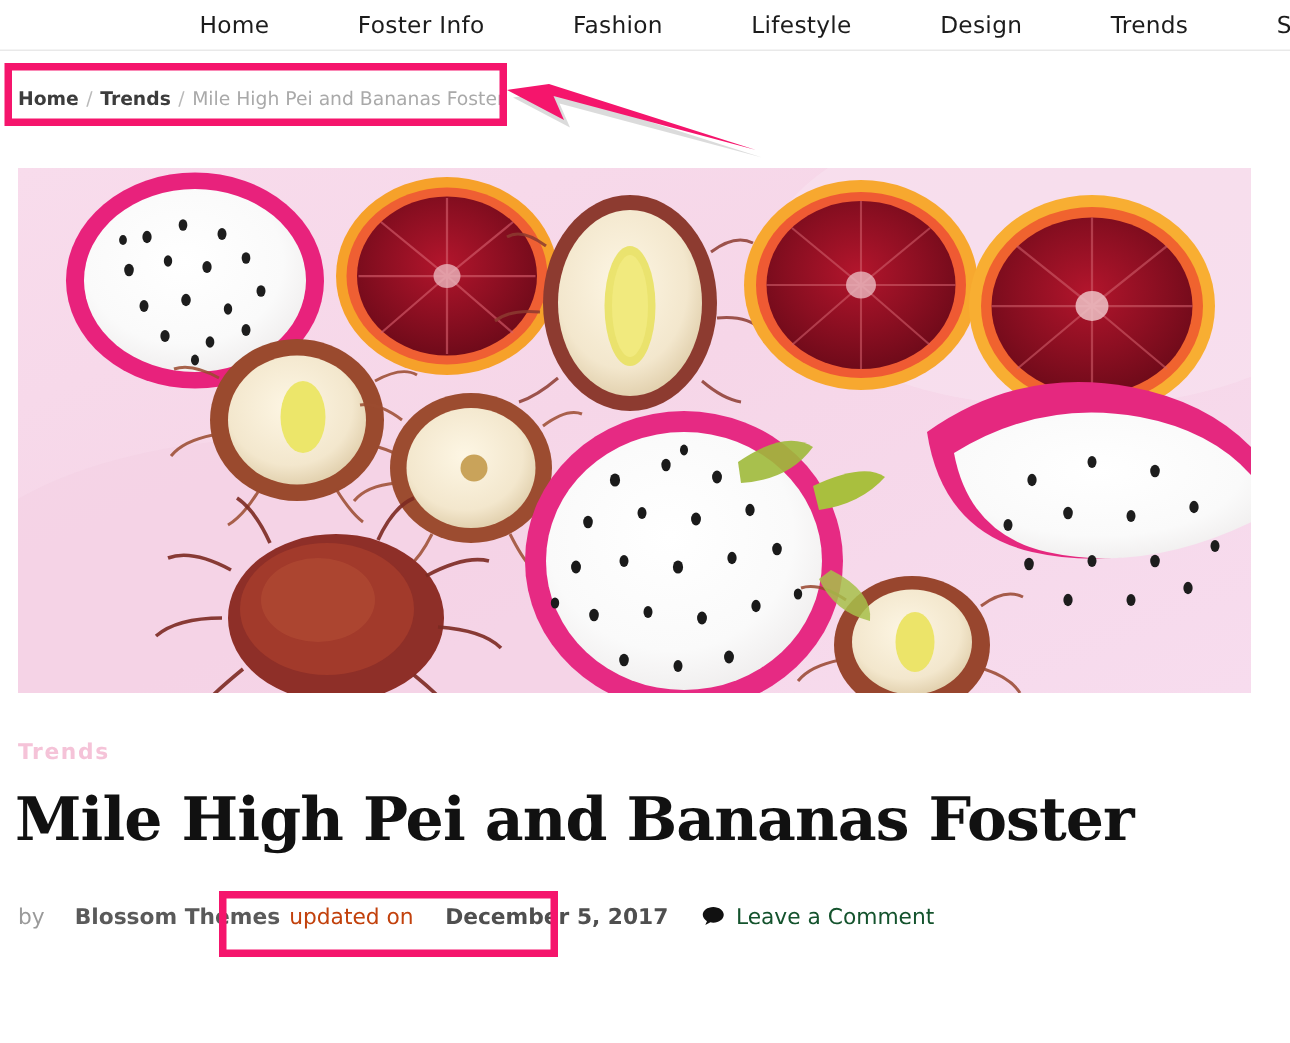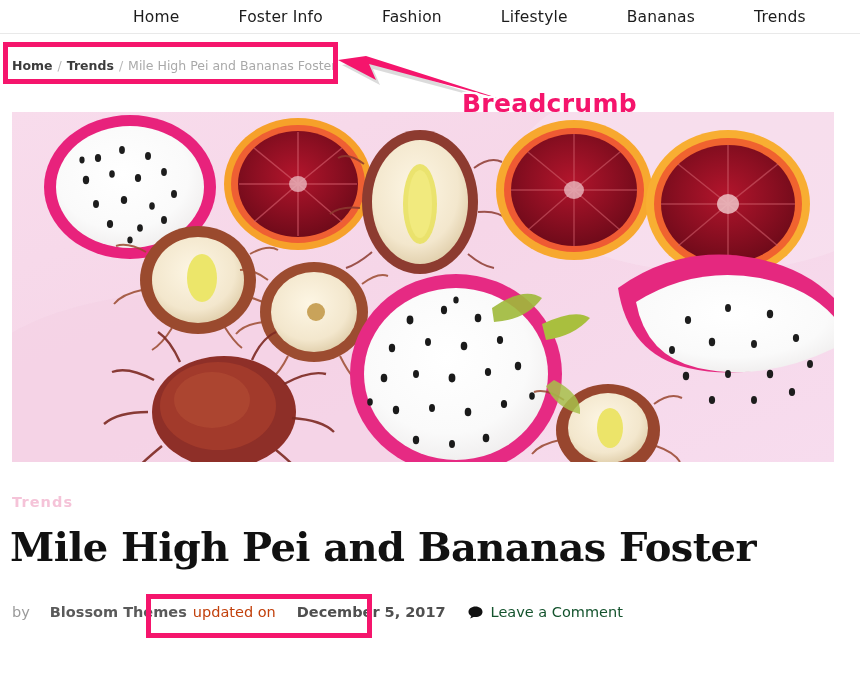--- a/index.html
+++ b/index.html
@@ -137,21 +137,20 @@
     color: #111111;
     letter-spacing: -0.6px;
     line-height: 1.14;
     white-space: nowrap;
   }
 
   .post-meta {
     position: absolute;
     left: 12px; top: 604px;
     display: flex;
-    align-items: center;
     font-size: 14.5px;
     color: #8e8e8e;
     white-space: nowrap;
   }
   .meta-by { color: #9a9a9a; }
   .meta-author {
     color: #5a5a5a;
     font-weight: 600;
     margin-left: 20px;
     cursor: pointer;
@@ -194,21 +193,21 @@
 <body>
 
 <div id="page">
 
   <nav class="navbar">
     <ul class="nav-list">
       <li class="nav-item">Home</li>
       <li class="nav-item">Foster Info</li>
       <li class="nav-item">Fashion</li>
       <li class="nav-item">Lifestyle</li>
-      <li class="nav-item">Bananas</li>
+      <li class="nav-item">Design</li>
       <li class="nav-item">Trends</li>
       <li class="nav-item">Sty</li>
     </ul>
   </nav>
 
   <div class="breadcrumb-wrap">
     <span class="crumb-link">Home</span>
     <span class="crumb-sep">/</span>
     <span class="crumb-link">Trends</span>
     <span class="crumb-sep">/</span>
@@ -219,21 +218,20 @@
 
   <div class="anno-arrow">
     <svg viewBox="0 0 180 52" xmlns="http://www.w3.org/2000/svg">
       <g transform="translate(2,3)">
         <path d="M 2 6 L 40 26 L 33 10 L 168 46 L 30 2 Z" fill="#bdbdbd" opacity="0.55"></path>
       </g>
       <path d="M 0 4 L 38 24 L 31 8 L 166 44 L 28 0 Z" fill="#f5156c"></path>
     </svg>
   </div>
 
-  <div class="anno-label">Breadcrumb</div>
 
   <div class="featured-image">
     <svg viewBox="0 0 822 350" xmlns="http://www.w3.org/2000/svg" preserveAspectRatio="xMidYMid slice">
       <defs>
         <radialGradient id="dragonWhite" cx="45%" cy="40%" r="62%">
           <stop offset="0%" stop-color="#ffffff"></stop>
           <stop offset="72%" stop-color="#fafafa"></stop>
           <stop offset="100%" stop-color="#f0eeee"></stop>
         </radialGradient>
         <radialGradient id="bloodOrange" cx="48%" cy="42%" r="60%">

